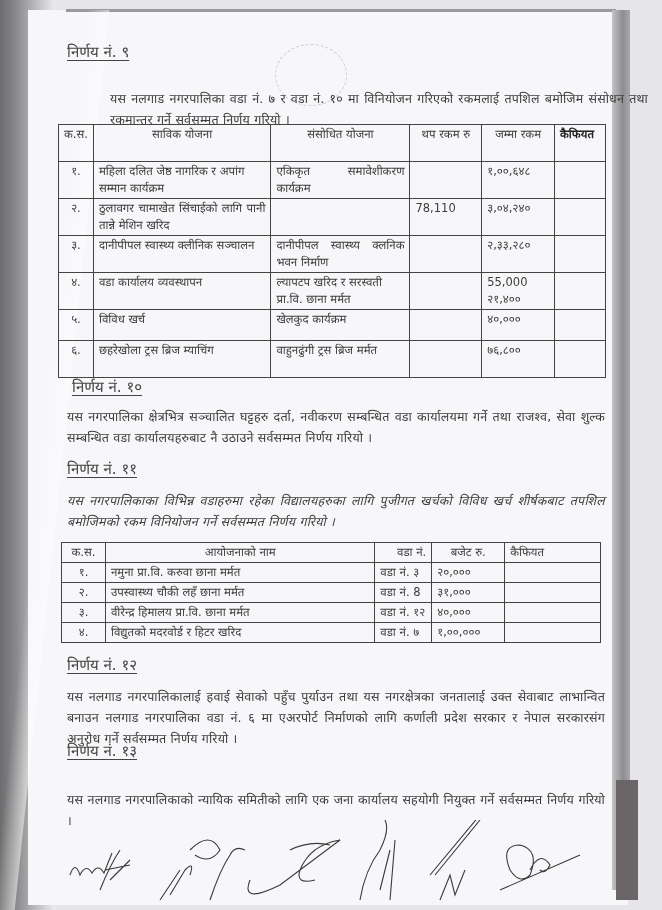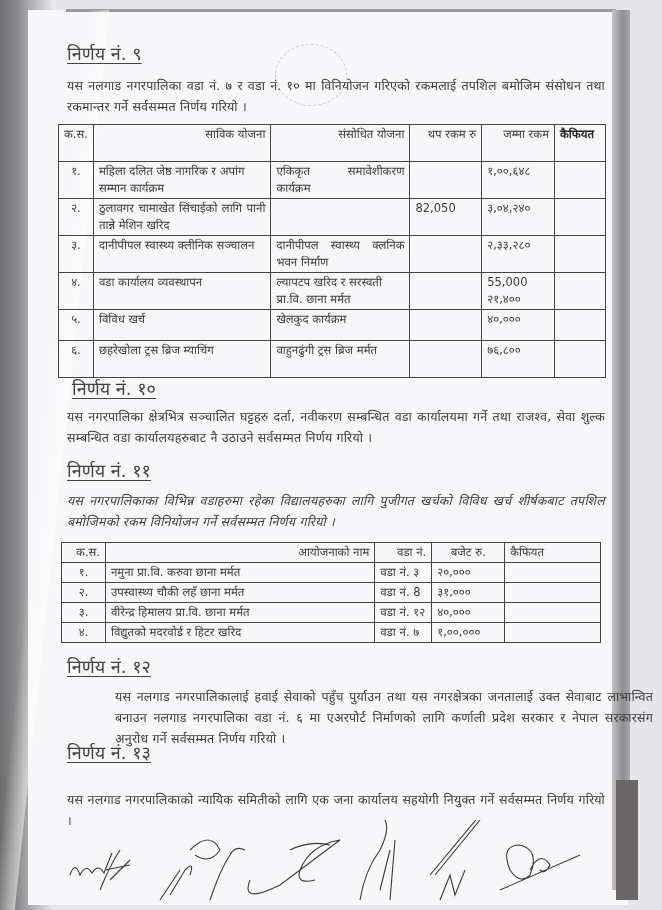--- a/index.html
+++ b/index.html
@@ -28,30 +28,30 @@
   .right-dark {
     position:absolute; left:616px; top:780px; width:22px; height:120px;
     background:#6a6668;
   }
   .fold {
     position:absolute; left:40px; top:10px; width:22px; height:900px;
     background:linear-gradient(to right,rgba(255,255,255,0.0),rgba(255,255,255,0.5));
     transform:skewX(-6deg);
   }
   .heading {
-    position:absolute; font-size:18px; text-decoration:underline;
+    position:absolute; font-size:15px; text-decoration:underline;
     text-underline-offset:3px; color:#444;
   }
   .para {
     position:absolute; left:67px; width:538px; font-size:12.5px;
     line-height:21px; text-align:justify; color:#3b3b3b; letter-spacing:0.2px;
   }
   table { border-collapse:collapse; position:absolute; font-size:11.5px; color:#3d3d3d; }
   td, th { border:1.3px solid #444; vertical-align:top; padding:1px 5px; font-weight:normal; line-height:17px; }
-  th { text-align:right; }
+  th { text-align:center; }
   .num { text-align:left; padding-right:8px; }
   .c { text-align:center; }
   .bold { font-weight:bold; color:#222; }
   .seal {
     position:absolute; left:275px; top:44px; width:70px; height:60px;
     border-radius:50%; border:1px dashed rgba(120,120,120,0.35);
   }
   .sign { position:absolute; left:60px; top:820px; width:540px; height:85px; }
 </style>
 </head>
@@ -59,21 +59,21 @@
 
 <div class="left-shadow"></div>
 <div class="page"></div>
 <div class="page-top-edge"></div>
 <div class="fold"></div>
 <div class="right-edge"></div>
 <div class="right-dark"></div>
 <div class="seal"></div>
 
 <div class="heading" style="left:67px;top:41px;">निर्णय नं. ९</div>
-<div class="para" style="top:75px;">यस नलगाड नगरपालिका वडा नं. ७ र वडा नं. १० मा विनियोजन गरिएको रकमलाई तपशिल बमोजिम संसोधन तथा रकमान्तर गर्ने सर्वसम्मत निर्णय गरियो ।</div>
+<div class="para" style="top:88px;margin-left:43px;">यस नलगाड नगरपालिका वडा नं. ७ र वडा नं. १० मा विनियोजन गरिएको रकमलाई तपशिल बमोजिम संसोधन तथा रकमान्तर गर्ने सर्वसम्मत निर्णय गरियो ।</div>
 
 <table style="left:58px;top:124px;width:548px;">
   <colgroup>
       <col style="width:33px">
       <col style="width:179px">
       <col style="width:140px">
       <col style="width:72px">
       <col style="width:73px">
       <col style="width:51px">
     </colgroup>
@@ -91,21 +91,21 @@
     <td>महिला दलित जेष्ठ नागरिक र अपांग सम्मान कार्यक्रम</td>
     <td style="text-align:justify">एकिकृत समावेशीकरण कार्यक्रम</td>
     <td class="num"></td>
     <td class="num">१,००,६४८</td>
     <td></td>
   </tr>
   <tr>
     <td class="c">२.</td>
     <td style="text-align:justify">ठुलावगर चामाखेत सिंचाईको लागि पानी तान्ने मेशिन खरिद</td>
     <td></td>
-    <td class="num">82,050</td>
+    <td class="num">78,110</td>
     <td class="num">३,०४,२४०</td>
     <td></td>
   </tr>
   <tr>
     <td class="c">३.</td>
     <td style="text-align:justify">दानीपीपल स्वास्थ्य क्लीनिक सञ्चालन</td>
     <td style="text-align:justify">दानीपीपल स्वास्थ्य क्लनिक भवन निर्माण</td>
     <td class="num"></td>
     <td class="num">२,३३,२८०</td>
     <td></td>
@@ -187,21 +187,21 @@
     <td class="c">४.</td>
     <td>विद्युतको मदरवोर्ड र हिटर खरिद</td>
     <td>वडा नं. ७</td>
     <td>१,००,०००</td>
     <td></td>
   </tr>
 </tbody>
   </table>
 
 <div class="heading" style="left:67px;top:654px;">निर्णय नं. १२</div>
-<div class="para" style="top:686px;margin-left:48px;">यस नलगाड नगरपालिकालाई हवाई सेवाको पहुँच पुर्याउन तथा यस नगरक्षेत्रका जनतालाई उक्त सेवाबाट लाभान्वित बनाउन नलगाड नगरपालिका वडा नं. ६ मा एअरपोर्ट निर्माणको लागि कर्णाली प्रदेश सरकार र नेपाल सरकारसंग अनुरोध गर्ने सर्वसम्मत निर्णय गरियो ।</div>
+<div class="para" style="top:686px;">यस नलगाड नगरपालिकालाई हवाई सेवाको पहुँच पुर्याउन तथा यस नगरक्षेत्रका जनतालाई उक्त सेवाबाट लाभान्वित बनाउन नलगाड नगरपालिका वडा नं. ६ मा एअरपोर्ट निर्माणको लागि कर्णाली प्रदेश सरकार र नेपाल सरकारसंग अनुरोध गर्ने सर्वसम्मत निर्णय गरियो ।</div>
 
 <div class="heading" style="left:67px;top:740px;text-align:center;">निर्णय नं. १३</div>
 <div class="para" style="top:789px;">यस नलगाड नगरपालिकाको न्यायिक समितीको लागि एक जना कार्यालय सहयोगी नियुक्त गर्ने सर्वसम्मत निर्णय गरियो ।</div>
 
 <svg class="sign" viewBox="0 0 540 85" fill="none" stroke="#3a3a3a" stroke-width="1.1">
   <path d="M10 55 q5 -15 10 0 q6 -12 12 -2 q6 -10 12 0 l8 -20"></path>
   <path d="M40 70 q10 -25 20 -40 M45 50 l25 -5 M50 60 l20 -20"></path>
   <path d="M100 80 l20 -30 M110 75 l15 -25 q10 -10 5 5"></path>
   <path d="M130 30 q20 -20 30 0 q-10 15 -25 5 M150 80 q10 -30 20 -45 q5 -10 15 -5"></path>
   <path d="M190 60 q-10 25 30 5 q40 -30 60 -45 q-30 5 -40 30 q-5 15 15 10 M230 30 q20 -10 40 -5"></path>

